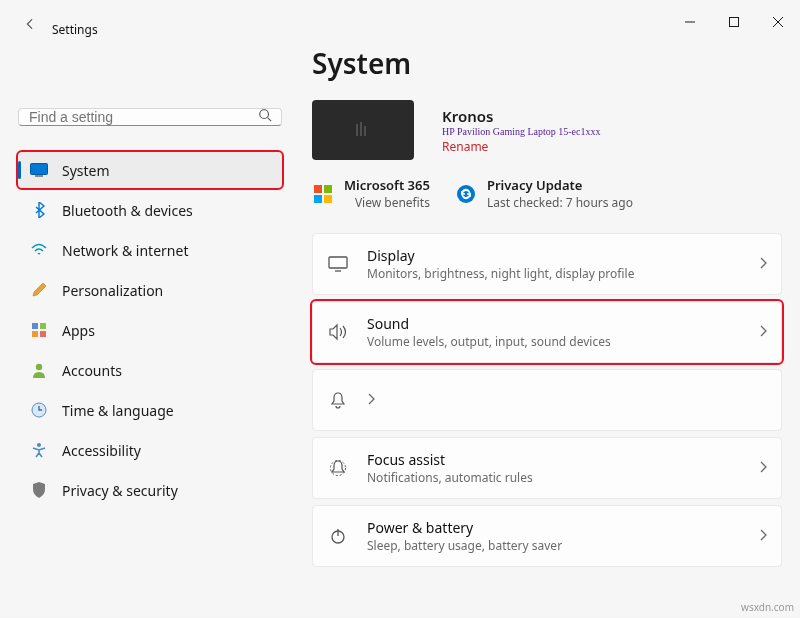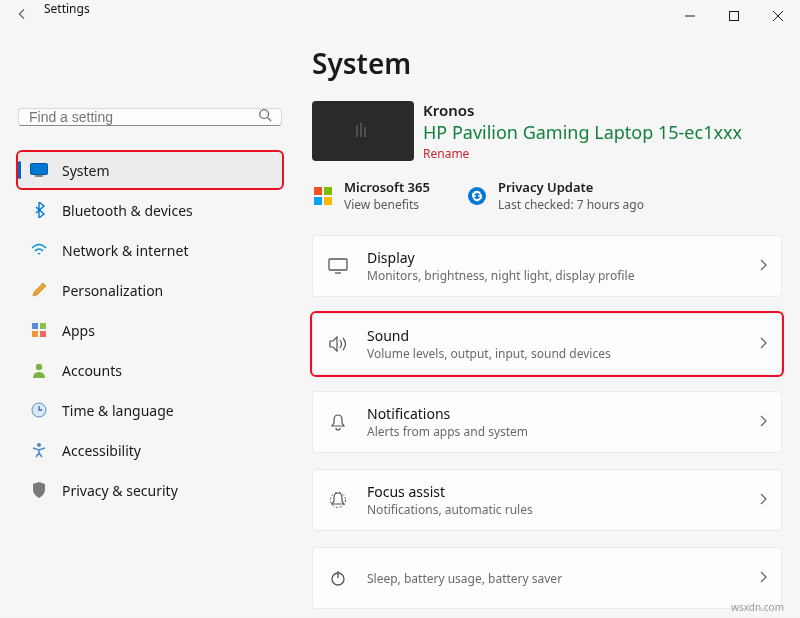--- a/index.html
+++ b/index.html
@@ -15,23 +15,23 @@
 .window {
   background: #f6f6f6;
   width: 800px;
   height: 616px;
   position: relative;
   display: flex;
   flex-direction: column;
 }
 .titlebar {
   display: flex;
-  align-items: flex-start;
+  align-items: flex-end;
   height: 38px;
-  padding-left: 8px;
+  padding-left: 16px;
 }
 .titlebar .back {
   width: 28px; height: 28px;
   display: flex; align-items: center; justify-content: center;
   color: #5a5a5a;
 }
 .titlebar .title {
   font-size: 12px;
   color: #111;
   margin-left: 8px;
@@ -114,62 +114,63 @@
   padding: 6px 18px 0 12px;
   overflow: hidden;
 }
 .page-title {
   font-size: 28px;
   font-weight: 600;
   margin-bottom: 18px;
 }
 .device-row {
   display: flex;
-  gap: 9px;
+  gap: 28px;
   align-items: center;
   margin-bottom: 16px;
 }
 .device-thumb {
   width: 102px; height: 60px;
   background: #2a2a2a;
   border-radius: 4px;
   display: flex; align-items:center; justify-content:center;
 }
 .device-thumb svg { opacity: .6; }
 .device-info .dname {
   font-weight: 600;
   font-size: 15px;
 }
 .device-info .dmodel {
-  font-size: 18px;
-  color: #15803d;
+  font-size: 10px;
+  color: #4c1d95;
+  font-family: Liberation Serif, serif;
 }
 .device-info .drename {
   font-size: 12px;
   color: #c5282f;
   margin-top: 1px;
 }
 .service-row {
   display: flex;
-  gap: 36px;
+  gap: 25px;
   margin-bottom: 22px;
 }
 .svc {
   display: flex;
   gap: 10px;
   align-items: center;
 }
 .svc .sticon {
   width: 22px; height: 22px;
   display:flex;align-items:center;justify-content:center;
 }
 .svc .stlabel { font-weight: 600; font-size: 13px; }
-.svc .stsub { font-size: 12px; color: #5a5a5a; }
+.svc .stsub { font-size: 12px; color: #5a5a5a; text-align: right; }
 .cards {
-  display: flex; flex-direction: column; gap: 16px;
+  display: flex; flex-direction: column; gap: 6px;
 }
 .card {
   background: #fdfdfd;
   border: 1px solid #e9e9e9;
   border-radius: 4px;
   height: 62px;
   padding: 0 14px;
   display: flex;
   align-items: center;
   gap: 18px;
@@ -177,21 +178,21 @@
 .card .cicon {
   width: 22px; color: #4a4a4a;
   display:flex;align-items:center;justify-content:center;
 }
 .card .ctexts { flex: 1; }
 .card .ctitle { font-size: 14px; font-weight: 400; color: #111; }
 .card .cdesc { font-size: 12px; color: #6a6a6a; }
 .card .chev { color: #6a6a6a; }
 .watermark {
   position: absolute;
-  bottom: 2px; right: 16px;
+  bottom: 2px; right: 6px;
   font-size: 10px;
   color: #9a9a9a;
 }
 </style>
 </head>
 <body>
 
 <div class="window">
 
   <div class="titlebar">
@@ -409,24 +410,20 @@
               </svg>
           </span>
         </div>
 
         <div class="card">
           <span class="cicon">
             <svg width="18" height="18" viewBox="0 0 18 18">
                 <path d="M9 2 q4 0 4 5 v3 l2 3 h-12 l2 -3 v-3 q0 -5 4 -5 z M7 15 q0 2 2 2 q2 0 2 -2" stroke="#555" fill="none" stroke-width="1.2"></path>
               </svg>
           </span>
-          <div class="ctexts">
-            <div class="ctitle">Notifications</div>
-            <div class="cdesc">Alerts from apps and system</div>
-          </div>
           <span class="chev">
             <svg width="8" height="12" viewBox="0 0 8 12">
                 <path d="M2 1 L7 6 L2 11" stroke="#6a6a6a" stroke-width="1.3" fill="none"></path>
               </svg>
           </span>
         </div>
 
         <div class="card">
           <span class="cicon">
             <svg width="18" height="18" viewBox="0 0 18 18">
@@ -446,20 +443,21 @@
         </div>
 
         <div class="card">
           <span class="cicon">
             <svg width="18" height="18" viewBox="0 0 18 18">
                 <circle cx="9" cy="10" r="6" stroke="#555" fill="none" stroke-width="1.3"></circle>
                 <line x1="9" y1="2" x2="9" y2="9" stroke="#555" stroke-width="1.3"></line>
               </svg>
           </span>
           <div class="ctexts">
+            <div class="ctitle">Power &amp; battery</div>
             <div class="cdesc">Sleep, battery usage, battery saver</div>
           </div>
           <span class="chev">
             <svg width="8" height="12" viewBox="0 0 8 12">
                 <path d="M2 1 L7 6 L2 11" stroke="#6a6a6a" stroke-width="1.3" fill="none"></path>
               </svg>
           </span>
         </div>
 
       </div>

